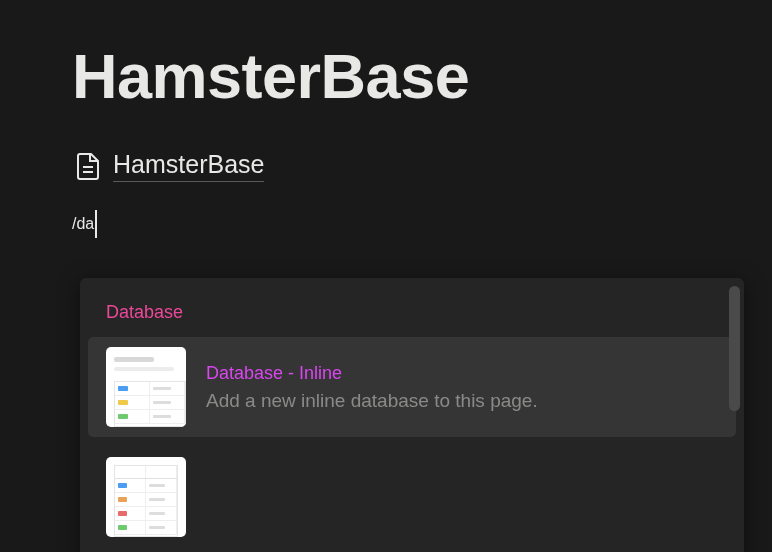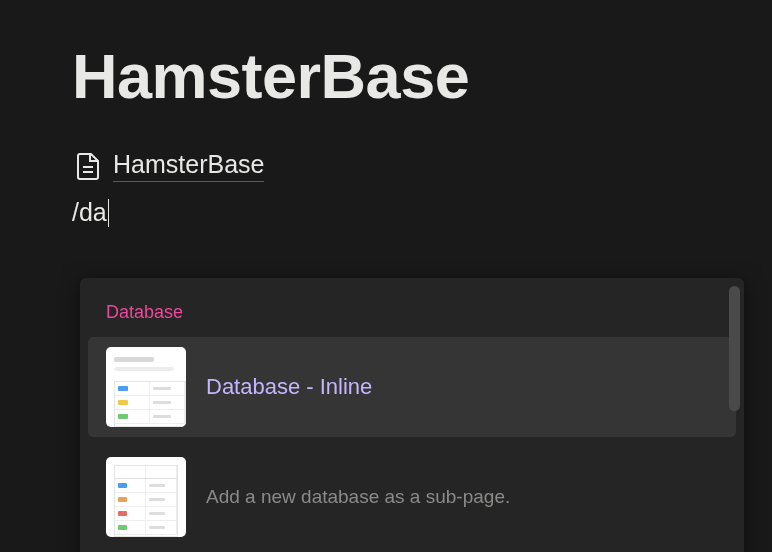--- a/index.html
+++ b/index.html
@@ -37,22 +37,22 @@
       justify-content: center;
     }
     .breadcrumb-text {
       font-size: 25px;
       font-weight: 500;
       color: #e8e8e7;
       border-bottom: 1.5px solid #5a5a5a;
       padding-bottom: 2px;
     }
     .slash-input {
-      margin: 16px 0 0 72px;
-      font-size: 25px;
+      margin: 28px 0 0 72px;
+      font-size: 16px;
       color: #e8e8e7;
       display: flex;
       align-items: center;
     }
     .cursor {
       display: inline-block;
       width: 1.5px;
       height: 28px;
       background: #e8e8e7;
       margin-left: 1px;
@@ -103,23 +103,23 @@
       flex-shrink: 0;
       position: relative;
       overflow: hidden;
     }
     .popup-item-text {
       display: flex;
       flex-direction: column;
       gap: 6px;
     }
     .popup-item-title {
-      font-size: 22px;
+      font-size: 18px;
       font-weight: 400;
-      color: #c4b5fd;
+      color: #d946ef;
     }
     .popup-item-desc {
       font-size: 19px;
       color: #8a8a88;
     }
     
     .thumb-inline .bar1 {
       position: absolute;
       left: 8px; top: 10px;
       width: 40px; height: 5px;
@@ -257,20 +257,21 @@
               <div class="tag t-g"></div>
             </div>
             <div class="cell">
               <div class="txt"></div>
             </div>
           </div>
       </div>
     </div>
     <div class="popup-item-text">
       <div class="popup-item-title">Database - Inline</div>
+      <div class="popup-item-desc">Add a new inline database to this page.</div>
     </div>
   </div>
 
   <div class="popup-item">
     <div class="popup-thumb thumb-full">
       <div class="table">
         <div class="hrow">
             <div class="cell"></div>
             <div class="cell"></div>
           </div>
@@ -302,16 +303,15 @@
             <div class="cell">
               <div class="tag t-g"></div>
             </div>
             <div class="cell">
               <div class="txt"></div>
             </div>
           </div>
       </div>
     </div>
     <div class="popup-item-text">
-      <div class="popup-item-desc">Add a new database as a sub-page.</div>
     </div>
   </div>
 </div>
 
 </body></html>

